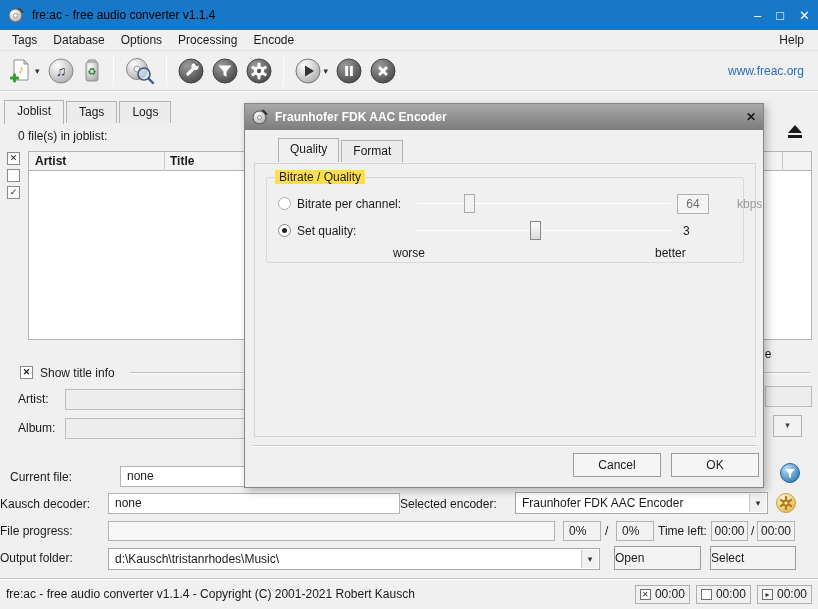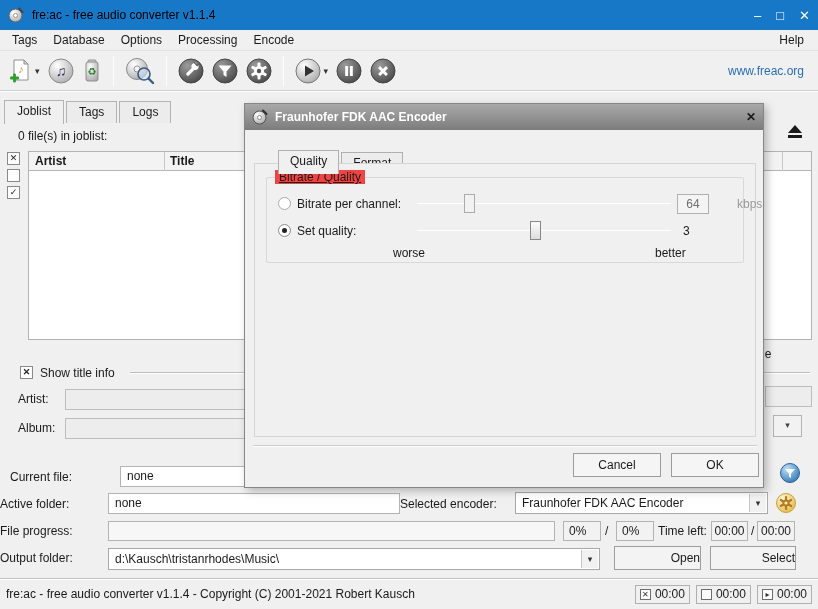--- a/index.html
+++ b/index.html
@@ -75,46 +75,46 @@
   .combo { position:absolute; background:#fff; border:1px solid #a8a8a8; padding:2px 20px 2px 6px; line-height:16px; white-space:nowrap; overflow:hidden; }
   .combo .arrowbtn { position:absolute; right:1px; top:1px; bottom:1px; width:17px;
     background:#f1f1f1; border-left:1px solid #c6c6c6; display:flex; align-items:center; justify-content:center;
     font-size:9px; color:#333; }
 
   .pbox { position:absolute; background:#f2f2f2; border:1px solid #b3b3b3; line-height:18px; padding-left:5px; }
   .pbox.c { text-align:center; padding-left:0; }
   .progressbar { position:absolute; background:#f7f7f7; border:1px solid #b3b3b3; }
 
   .pushbtn { position:absolute; background:#f3f3f3; border:1px solid #9d9d9d;
-    text-align:right; line-height:22px; }
+    text-align:left; line-height:22px; }
 
   
   .statusbar { position:absolute; left:0; top:578px; width:818px; height:31px;
     border-top:1px solid #c3c3c3; box-shadow:inset 0 1px 0 #ffffff;
     display:flex; align-items:center; padding:0 6px; background:#f0f0f0;justify-content:center; }
   .statuscells { margin-left:auto; display:flex; gap:6px; }
   .scell { height:19px; border:1px solid #b0b0b0; display:flex; align-items:center; gap:4px; padding:0 4px; }
   .sico { width:11px; height:11px; border:1px solid #6e6e6e; background:#fdfdfd;
     font-size:8px; line-height:9px; text-align:center; color:#333; }
 
   
   .dialog { position:absolute; left:244px; top:103px; width:520px; height:385px;
     background:#f0f0f0; border:1px solid #868686; box-shadow:3px 3px 8px rgba(0,0,0,0.25); z-index:5; }
   .dtitle { position:absolute; left:0; top:0; right:0; height:26px;
     background:linear-gradient(180deg,#a9a9a9,#7c7c7c); display:flex; align-items:center; padding:0 7px; }
   .dtitle .dtext { color:#fff; font-weight:bold; margin-left:7px; }
   .dclose { margin-left:auto; color:#1a1a1a; font-weight:bold; font-size:12px; }
-  .dtabs { position:absolute; left:10px; top:46px; display:flex; align-items:flex-end;padding-left:23px; }
+  .dtabs { position:absolute; left:10px; top:34px; display:flex; align-items:flex-end;padding-left:23px; }
   .dtab { border:1px solid #b0b0b0; border-bottom:none; background:#ececec; padding:3px 11px 4px 11px; margin-right:2px; }
   .dtab.sel { background:#f0f0f0; padding-bottom:6px; position:relative; z-index:2; }
   .dpanel { position:absolute; left:9px; top:59px; width:502px; height:274px;
     border:1px solid #d5d5d5; background:#f0f0f0; }
   .groupbox { position:absolute; left:11px; top:13px; width:478px; height:86px;
     border:1px solid #d9d9d9; border-radius:2px; }
-  .glegend { position:absolute; left:8px; top:-8px; background:#ef4444; padding:0 4px;text-decoration:underline; }
+  .glegend { position:absolute; left:8px; top:-8px; background:#fde047; padding:0 4px; }
   .radio { position:absolute; width:13px; height:13px; border:1px solid #8b8b8b; border-radius:50%; background:#fff; }
   .radio.dis { border-color:#ababab; }
   .radio.sel::after { content:""; position:absolute; left:3px; top:3px; width:5px; height:5px;
     border-radius:50%; background:#222; }
   .slider { position:absolute; height:19px; }
   .slider .track { position:absolute; left:0; right:0; top:9px; height:1px; background:#9a9a9a; border-bottom:1px solid #fff; }
   .slider.dis .track { background:#b8b8b8; }
   .slider .thumb { position:absolute; top:0; width:11px; height:19px;
     background:linear-gradient(180deg,#fdfdfd,#dcdcdc); border:1px solid #888; }
   .slider.dis .thumb { border-color:#ababab; background:#f2f2f2; }
@@ -302,21 +302,21 @@
   <div class="field dis" style="left:765px; top:386px; width:47px; height:21px;"></div>
   <div class="field" style="left:773px; top:415px; width:29px; height:22px; background:#f2f2f2; text-align:center; padding:2px 0; font-size:9px; color:#444;">▾</div>
 
   <span class="lbl r" style="left:10px; top:470px; width:105px;">Current file:</span>
   <div class="field" style="left:120px; top:466px; width:640px; height:21px;">none</div>
   <svg class="abs" style="left:780px; top:463px;" width="20" height="20" viewBox="0 0 20 20">
     <circle cx="10" cy="10" r="9.5" fill="url(#gblue)" stroke="#2a6496"></circle>
     <polygon points="5,6 15,6 11,10.5 11,15 9,13.8 9,10.5" fill="#fff"></polygon>
   </svg>
 
-  <span class="lbl r" style="left:0px; top:497px; width:102px;">Active folder:</span>
+  <span class="lbl r" style="left:0px; top:497px; width:102px;">Kausch decoder:</span>
   <div class="field" style="left:108px; top:493px; width:292px; height:21px;">none</div>
   <span class="lbl r" style="left:400px; top:497px; width:110px;">Selected encoder:</span>
   <div class="combo" style="left:515px; top:492px; width:253px; height:22px;">
     <span>Fraunhofer FDK AAC Encoder</span>
     <span class="arrowbtn">▾</span>
   </div>
   <svg class="abs" style="left:776px; top:493px;" width="20" height="20" viewBox="0 0 20 20">
     <circle cx="10" cy="10" r="9.5" fill="url(#ggold)" stroke="#c9a23a"></circle>
     <g fill="#b27c1e">
       <rect x="8.9" y="3" width="2.2" height="14" rx="1"></rect>

